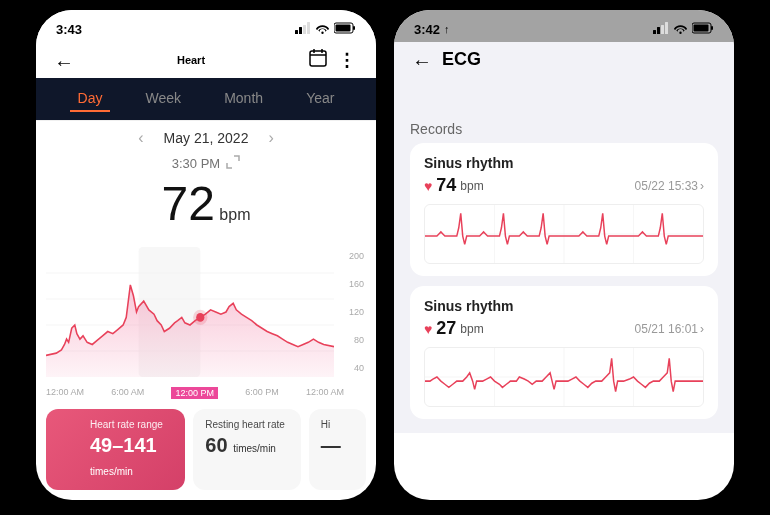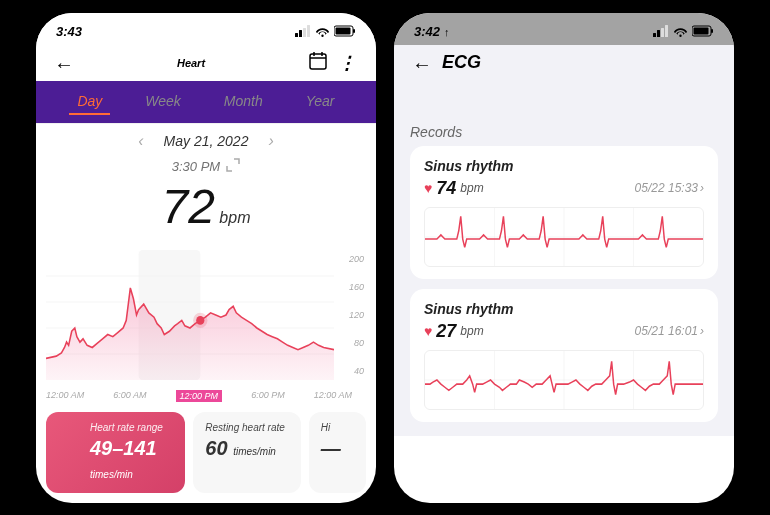--- a/index.html
+++ b/index.html
@@ -12,24 +12,22 @@
       justify-content: center;
       font-family: -apple-system, BlinkMacSystemFont, 'Helvetica Neue', Arial, sans-serif;
       overflow: hidden;
     }
     .screens-container {
       display: flex;
       gap: 0px;
       height: 515px;
       width: 770px;
       background: #000;
-      align-items: center;
       justify-content: center;
       padding: 10px 20px;
-      font-style: italic;
     }
     .phone-screen {
       background: #fff;
       border-radius: 36px;
       overflow: hidden;
       position: relative;
       flex-shrink: 0;
     }
     .phone-screen-left {
       width: 340px;
@@ -82,21 +80,21 @@
       font-size: 20px;
       color: #000;
       cursor: pointer;
     }
 
     
     .tab-bar {
       display: flex;
       justify-content: space-around;
       padding: 8px 20px;
-      background: #4c1d95;
+      background: #0f172a;
       border-bottom: 1px solid #f0f0f0;
     }
     .tab-item {
       font-size: 14px;
       font-weight: 500;
       color: #888;
       padding: 4px 8px;
       cursor: pointer;
     }
     .tab-item.active {
@@ -180,21 +178,21 @@
       position: absolute;
       left: 0;
       right: 32px;
       top: 0;
       bottom: 0;
     }
     .x-axis {
       display: flex;
       justify-content: space-between;
       padding: 2px 0 0 10px;
-      margin-right: 24px;
+      margin-right: 32px;
     }
     .x-label {
       font-size: 9px;
       color: #aaa;
     }
     .x-label.active {
       background: #ec4899;
       color: #fff;
       border-radius: 0;
       padding: 1px 4px;

